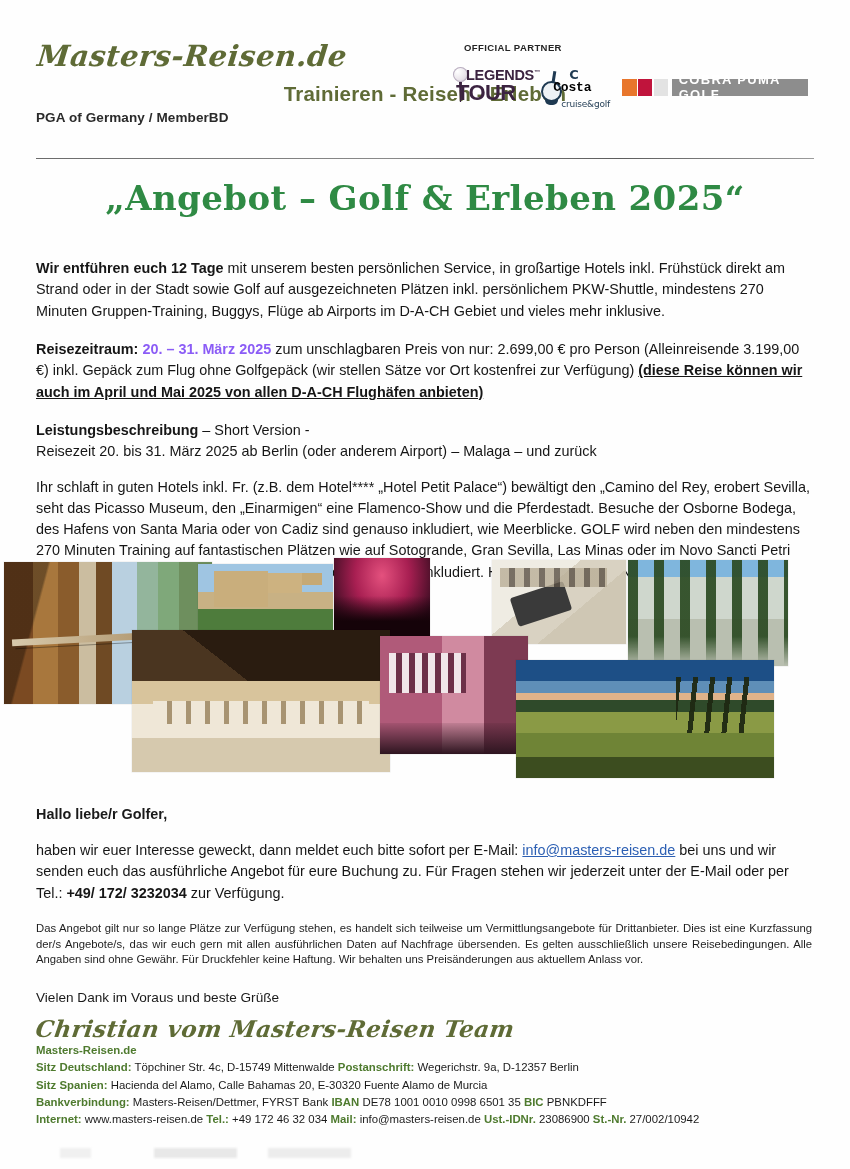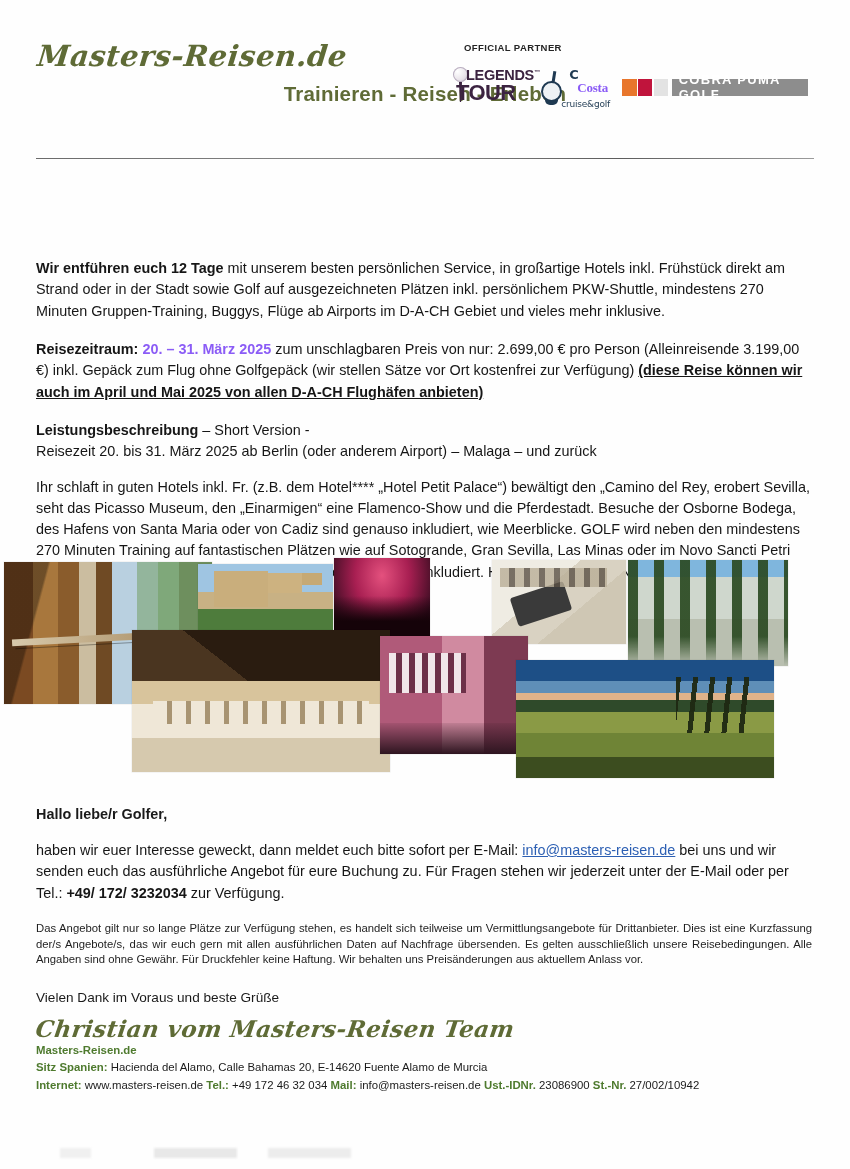--- a/index.html
+++ b/index.html
@@ -174,26 +174,26 @@
     position: absolute;
     left: 28px;
     top: 2px;
     font-family: "DejaVu Sans", sans-serif;
     font-weight: 700;
     font-size: 13px;
     color: #1f3a52;
   }
   .logo-costa .lc-name {
     position: absolute;
-    left: 36px;
+    left: 12px;
     top: 15px;
-    font-family: Liberation Serif, serif;
+    font-family: Liberation Mono, monospace;
     font-weight: 700;
     font-size: 13px;
-    color: #8b5cf6;
+    color: #000000;
     letter-spacing: -.2px;
   }
   .logo-costa .lc-tag {
     position: absolute;
     left: 20px;
     top: 34px;
     font-family: "DejaVu Sans", sans-serif;
     font-size: 9px;
     color: #1f3a52;
     letter-spacing: -.2px;
@@ -501,20 +501,21 @@
   }
 </style>
 </head>
 <body>
 
 <div class="page">
 
   <div class="header">
     <div class="brand-script">Masters-Reisen.de</div>
     <div class="brand-tagline">Trainieren - Reisen - Erleben</div>
+    <div class="brand-sub">PGA of Germany / MemberBD</div>
 
     <div class="partners">
       <div class="partner-title">OFFICIAL PARTNER</div>
       <div class="partner-row">
 
         <div class="logo-legends">
           <span class="ll-ball"></span>
           <span class="ll-tee"></span>
           <span class="ll-top"><span>LEGENDS</span><span class="ll-tm">™</span></span>
           <span class="ll-bot">TOUR</span>
@@ -535,20 +536,21 @@
           <span class="sq sq-gray"></span>
           <span class="cpg-bar">COBRA PUMA GOLF</span>
         </div>
 
       </div>
     </div>
   </div>
 
   <div class="header-rule"></div>
 
+  <div class="doc-title">„Angebot – Golf &amp; Erleben 2025“</div>
 
   <div class="body-area">
 
     <p class="para">
       <span class="b">Wir entführen euch 12 Tage</span><span> mit unserem besten persönlichen Service, in großartige Hotels inkl. Frühstück direkt am Strand oder in der Stadt sowie Golf auf ausgezeichneten Plätzen inkl. persönlichem PKW-Shuttle, mindestens 270 Minuten Gruppen-Training, Buggys, Flüge ab Airports im D-A-CH Gebiet und vieles mehr inklusive.</span>
     </p>
 
     <p class="para">
       <span class="b">Reisezeitraum:</span>
       <span class="date-red">20. – 31. März 2025</span><span> zum unschlagbaren Preis von nur: 2.699,00 € pro Person (Alleinreisende 3.199,00 €) inkl. Gepäck zum Flug ohne Golfgepäck (wir stellen Sätze vor Ort  kostenfrei zur Verfügung) </span><span class="b u">(diese Reise können wir auch im April und Mai 2025 von allen D-A-CH Flughäfen anbieten)</span>
@@ -580,22 +582,24 @@
 
     <p class="fineprint">Das Angebot gilt nur so lange Plätze zur Verfügung stehen, es handelt sich teilweise um Vermittlungsangebote für Drittanbieter. Dies ist eine Kurzfassung der/s Angebote/s, das wir euch gern mit allen ausführlichen Daten auf Nachfrage übersenden. Es gelten ausschließlich unsere Reisebedingungen. Alle Angaben sind ohne Gewähr. Für Druckfehler keine Haftung. Wir behalten uns Preisänderungen aus aktuellem Anlass vor.</p>
 
     <p class="thanks">Vielen Dank im Voraus und beste Grüße</p>
     <div class="signature">Christian vom Masters-Reisen Team</div>
   </div>
 
   <div class="footer">
     <div class="f-line g">Masters-Reisen.de</div>
 
-
-    <div class="f-line"><span class="g">Sitz Spanien:</span><span> Hacienda del Alamo, Calle Bahamas 20, E-14620 Fuente Alamo de Murcia</span></div>
-
+    <div class="f-line"><span class="g">Sitz Deutschland:</span><span> Töpchiner Str. 4c, D-15749 Mittenwalde </span><span class="g">Postanschrift:</span><span> Wegerichstr. 9a, D-12357 Berlin</span></div>
+
+    <div class="f-line"><span class="g">Sitz Spanien:</span><span> Hacienda del Alamo, Calle Bahamas 20, E-30320 Fuente Alamo de Murcia</span></div>
+
+    <div class="f-line"><span class="g">Bankverbindung:</span><span> Masters-Reisen/Dettmer, FYRST Bank </span><span class="g">IBAN</span><span> DE78 1001 0010 0998 6501 35 </span><span class="g">BIC</span><span> PBNKDFFF</span></div>
 
     <div class="f-line"><span class="g">Internet:</span><span> www.masters-reisen.de </span><span class="g">Tel.:</span><span> +49 172 46 32 034 </span><span class="g">Mail:</span><span> info@masters-reisen.de </span><span class="g">Ust.-IDNr.</span><span> 23086900 </span><span class="g">St.-Nr.</span><span> 27/002/10942</span></div>
   </div>
 
   <div class="scan-artifact"></div>
 
 </div>
 
 </body></html>

